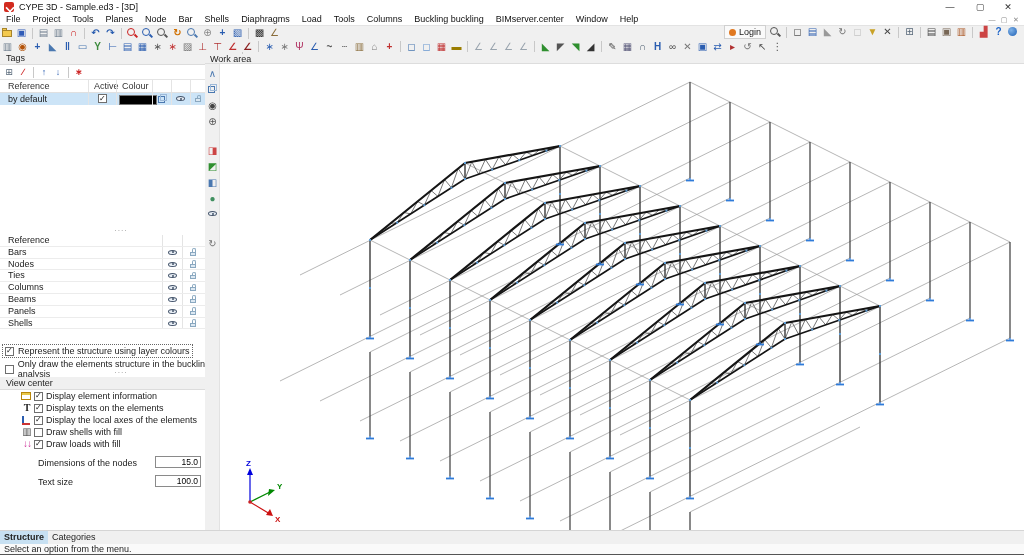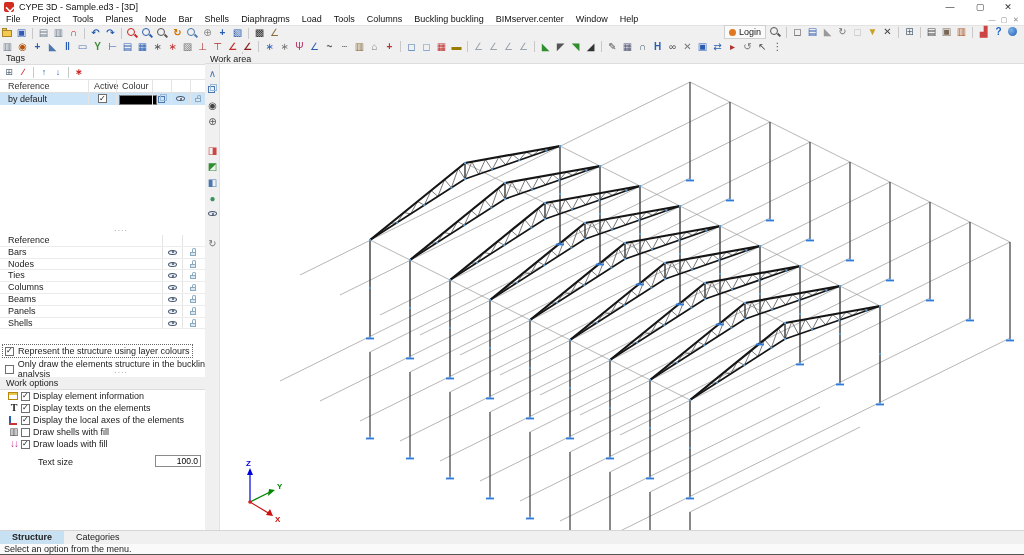--- a/index.html
+++ b/index.html
@@ -59,36 +59,36 @@
   .trow{position:relative;height:12px;line-height:12px;}
   .cb{position:relative;width:9px;height:9px;border:1px solid #6e6e6e;background:#fff;display:inline-block;box-sizing:border-box;}
   .cb.on:after{content:"✓";position:absolute;left:0px;top:-2px;font-size:8px;color:#111;}
   .swatch{position:absolute;width:36px;height:8px;background:#000;border:1px solid #777;}
   .vline{position:absolute;top:0;width:1px;height:100%;background:#e4e4e4;}
   .splitdots{height:6px;text-align:center;color:#999;font-size:7px;line-height:4px;letter-spacing:1px;}
   .catrow{position:relative;height:10.8px;line-height:10.8px;border-bottom:1px solid #ececec;padding-left:8px;color:#222;}
   .optrow{position:relative;height:13px;display:flex;align-items:flex-start;padding-left:3px;}
   .optrow .lbl{margin-left:4px;color:#222;}
   .optrow.focus .focusbox{outline:1px dotted #666;}
-  .vorow{position:relative;height:12px;display:flex;align-items:center;padding-left:7px;}
+  .vorow{position:relative;height:12px;display:flex;align-items:center;padding-left:20px;}
   .vorow .lead{width:14px;height:12px;position:relative;display:inline-block;text-align:center;font-size:10px;line-height:12px;}
   .vorow .lbl{margin-left:3px;color:#222;}
   .fieldrow{position:relative;height:14px;}
   .fieldrow .flabel{position:absolute;left:38px;top:2px;color:#222;}
   .fieldrow input{position:absolute;left:155px;top:0px;width:46px;height:12px;border:1px solid #8a8a8a;font-size:8.5px;text-align:right;padding-right:2px;font-family:"Liberation Sans",sans-serif;box-sizing:border-box;}
   .fieldrow .funit{position:absolute;left:205px;top:2px;color:#222;}
   
   #wa-header{position:absolute;left:205px;top:54px;width:819px;height:10px;background:#f0f0f0;border-bottom:1px solid #ddd;line-height:10px;padding-left:5px;color:#222;box-sizing:border-box;}
   #wa-strip{position:absolute;left:205px;top:64px;width:15px;height:466px;background:#f0f0f0;border-right:1px solid #e2e2e2;box-sizing:border-box;}
   #wa-strip .ticon{display:block;width:13px;height:13px;line-height:13px;font-size:10px;margin:3px 0 3px 1px;}
   #wa-strip .hsep{width:11px;height:1px;background:#cfcfcf;margin:4px 1px;}
   #canvas-wrap{position:absolute;left:220px;top:64px;width:804px;height:466px;background:#fff;}
   
   #tabsbar{position:absolute;left:0;top:530px;width:1024px;height:14px;background:#f0f0f0;border-top:1px solid #d5d5d5;display:flex;align-items:stretch;box-sizing:border-box;}
-  .btab{padding:0 12px;line-height:13px;color:#222;}
+  .btab{padding:0 4px;line-height:13px;color:#222;}
   .btab.active{background:#c7e0f2;font-weight:bold;}
   #statusbar{position:absolute;left:0;top:544px;width:1024px;height:10px;background:#fafafa;line-height:10px;padding-left:4px;color:#222;box-sizing:border-box;}
 </style>
 </head>
 <body>
 
 <div id="app">
 
   <div id="titlebar">
     <span id="appicon"></span>
@@ -292,21 +292,21 @@
     <div class="optrow">
       <span style="display:flex;align-items:center;padding:1px 2px;">
         <span class="cb" id="cb-buck"></span>
         <span class="lbl">Only draw the elements structure in the buckling analysis</span>
       </span>
     </div>
 
     <div class="splitdots">····</div>
 
     <div class="phead">
-      <span>Work options</span>
+      <span>View center</span>
       <span class="hctl" style="right:12px;">∨</span>
       <span class="hctl" style="right:0;">✕</span>
     </div>
     <div id="vorows">
         <div class="vorow">
           <span class="lead i-winyellow"></span>
           <span class="cb on"></span>
           <span class="lbl">Display element information</span>
         </div>
         <div class="vorow">
@@ -324,20 +324,25 @@
           <span class="cb"></span>
           <span class="lbl">Draw shells with fill</span>
         </div>
         <div class="vorow">
           <span class="lead i-loads">↓↓</span>
           <span class="cb on"></span>
           <span class="lbl">Draw loads with fill</span>
         </div>
       </div>
 
+    <div class="fieldrow" style="margin-top:6px;">
+      <span class="flabel">Dimensions of the nodes</span>
+      <input value="15.0" style="">
+      <span class="funit">cm</span>
+    </div>
     <div class="fieldrow" style="margin-top:5px;">
       <span class="flabel">Text size</span>
       <input value="100.0" style="">
       <span class="funit">%</span>
     </div>
   </div>
 
   <div id="wa-header">
     <span>Work area</span>
   </div>

